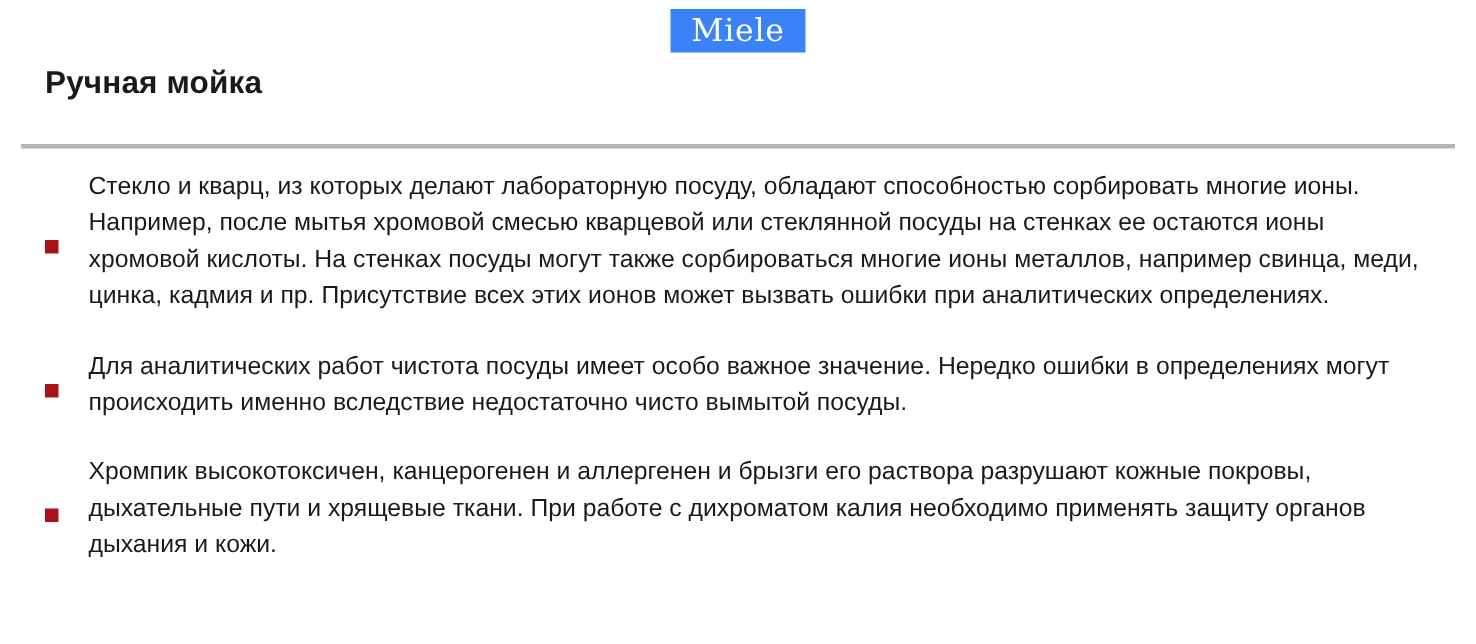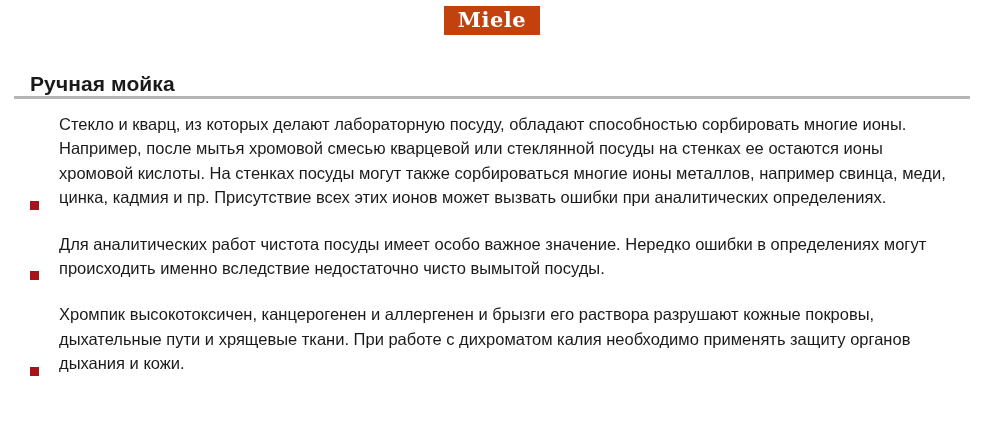--- a/index.html
+++ b/index.html
@@ -22,32 +22,32 @@
   }
   .logo-wrap {
     position: absolute;
     top: 6px;
     left: 0;
     width: 984px;
     display: flex;
     justify-content: center;
   }
   .logo {
-    background: #c2410c;
+    background: #3b82f6;
     color: #ffffff;
     font-family: "DejaVu Serif", serif;
-    font-weight: bold;
+    font-weight: normal;
     font-size: 21px;
     letter-spacing: 0.5px;
     padding: 3px 14px 4px 14px;
     line-height: 1.05;
   }
   .title {
     position: absolute;
-    top: 72px;
+    top: 44px;
     left: 30px;
     font-size: 21px;
     font-weight: bold;
     color: #1a1a1a;
     letter-spacing: 0.1px;
     text-align: center;
   }
   .rule {
     position: absolute;
     top: 96px;
@@ -57,21 +57,21 @@
     background: #b5b5b5;
   }
   .content {
     position: absolute;
     top: 112px;
     left: 30px;
     width: 920px;
   }
   .bullet-row {
     display: flex;
-    align-items: flex-end;
+    align-items: center;
     margin-bottom: 22px;
   }
   .bullet-mark {
     flex: 0 0 auto;
     width: 9px;
     height: 9px;
     background: #a8131a;
     margin-top: 8px;
     margin-right: 20px;
   }

